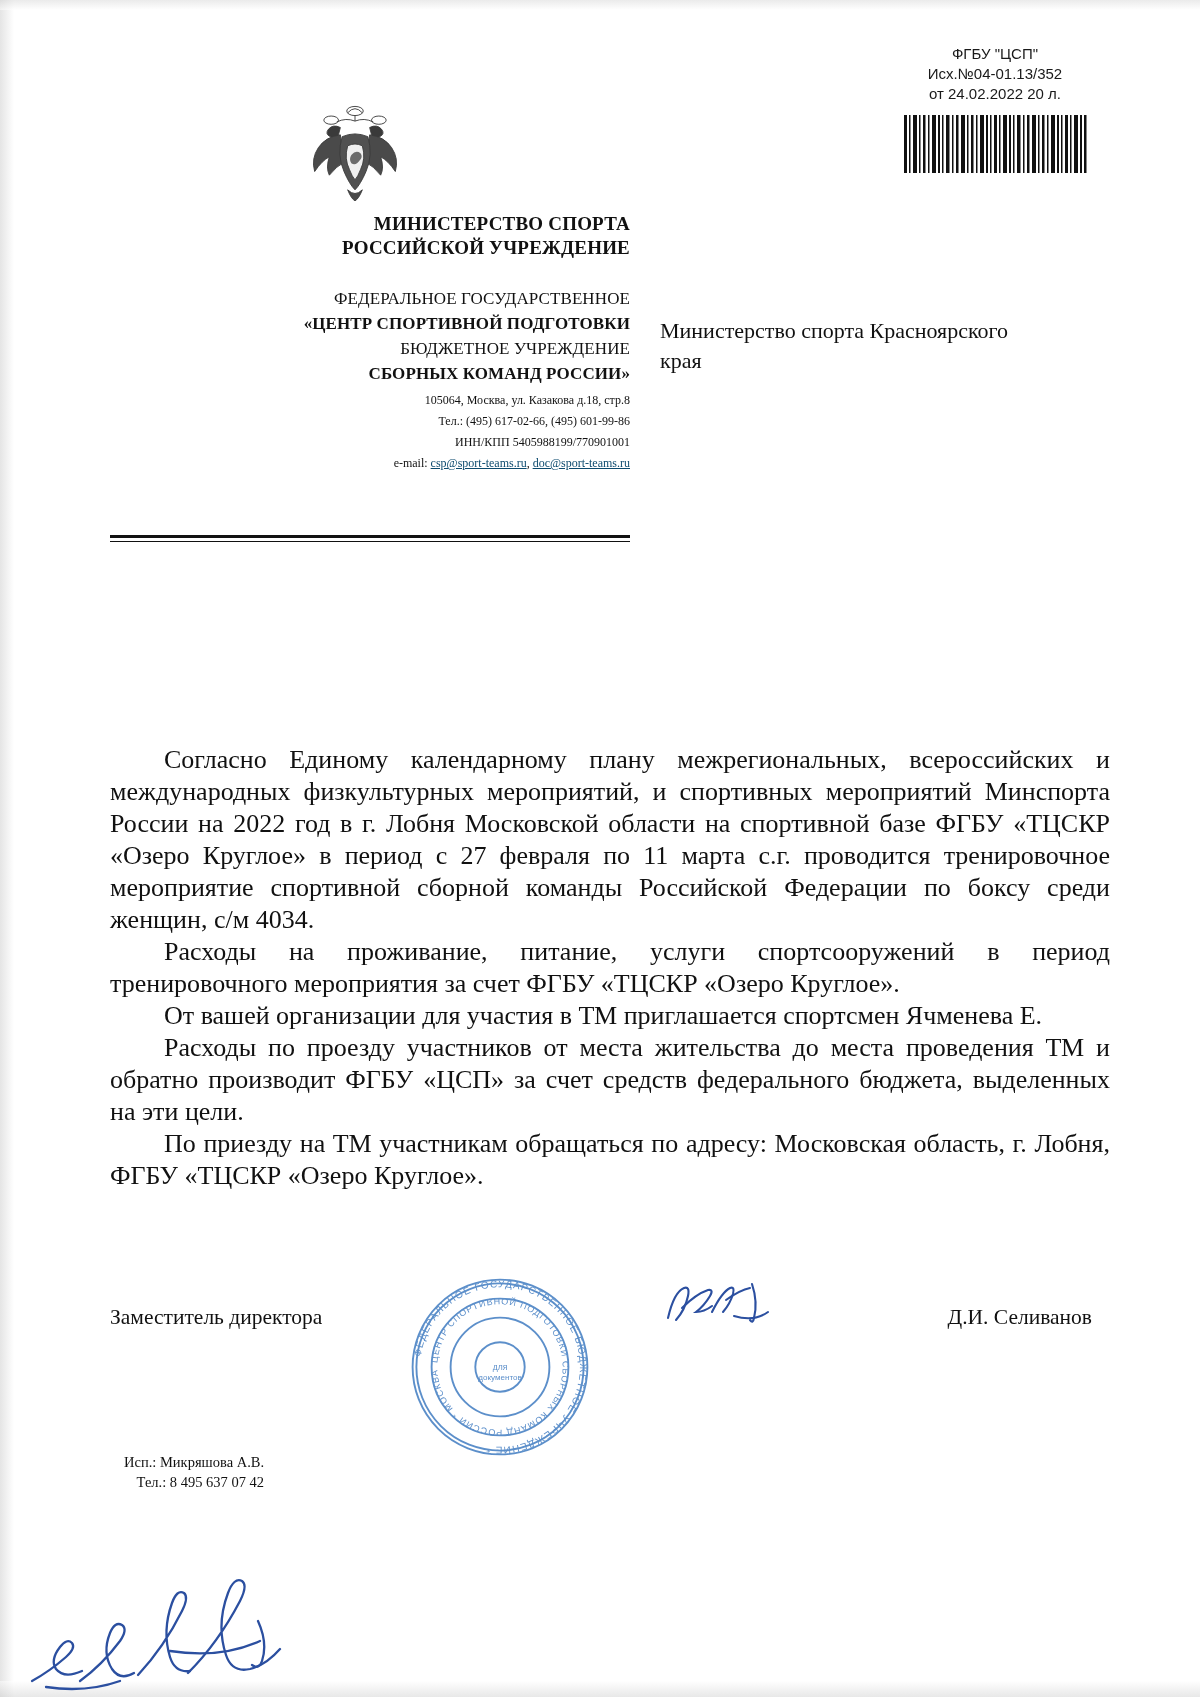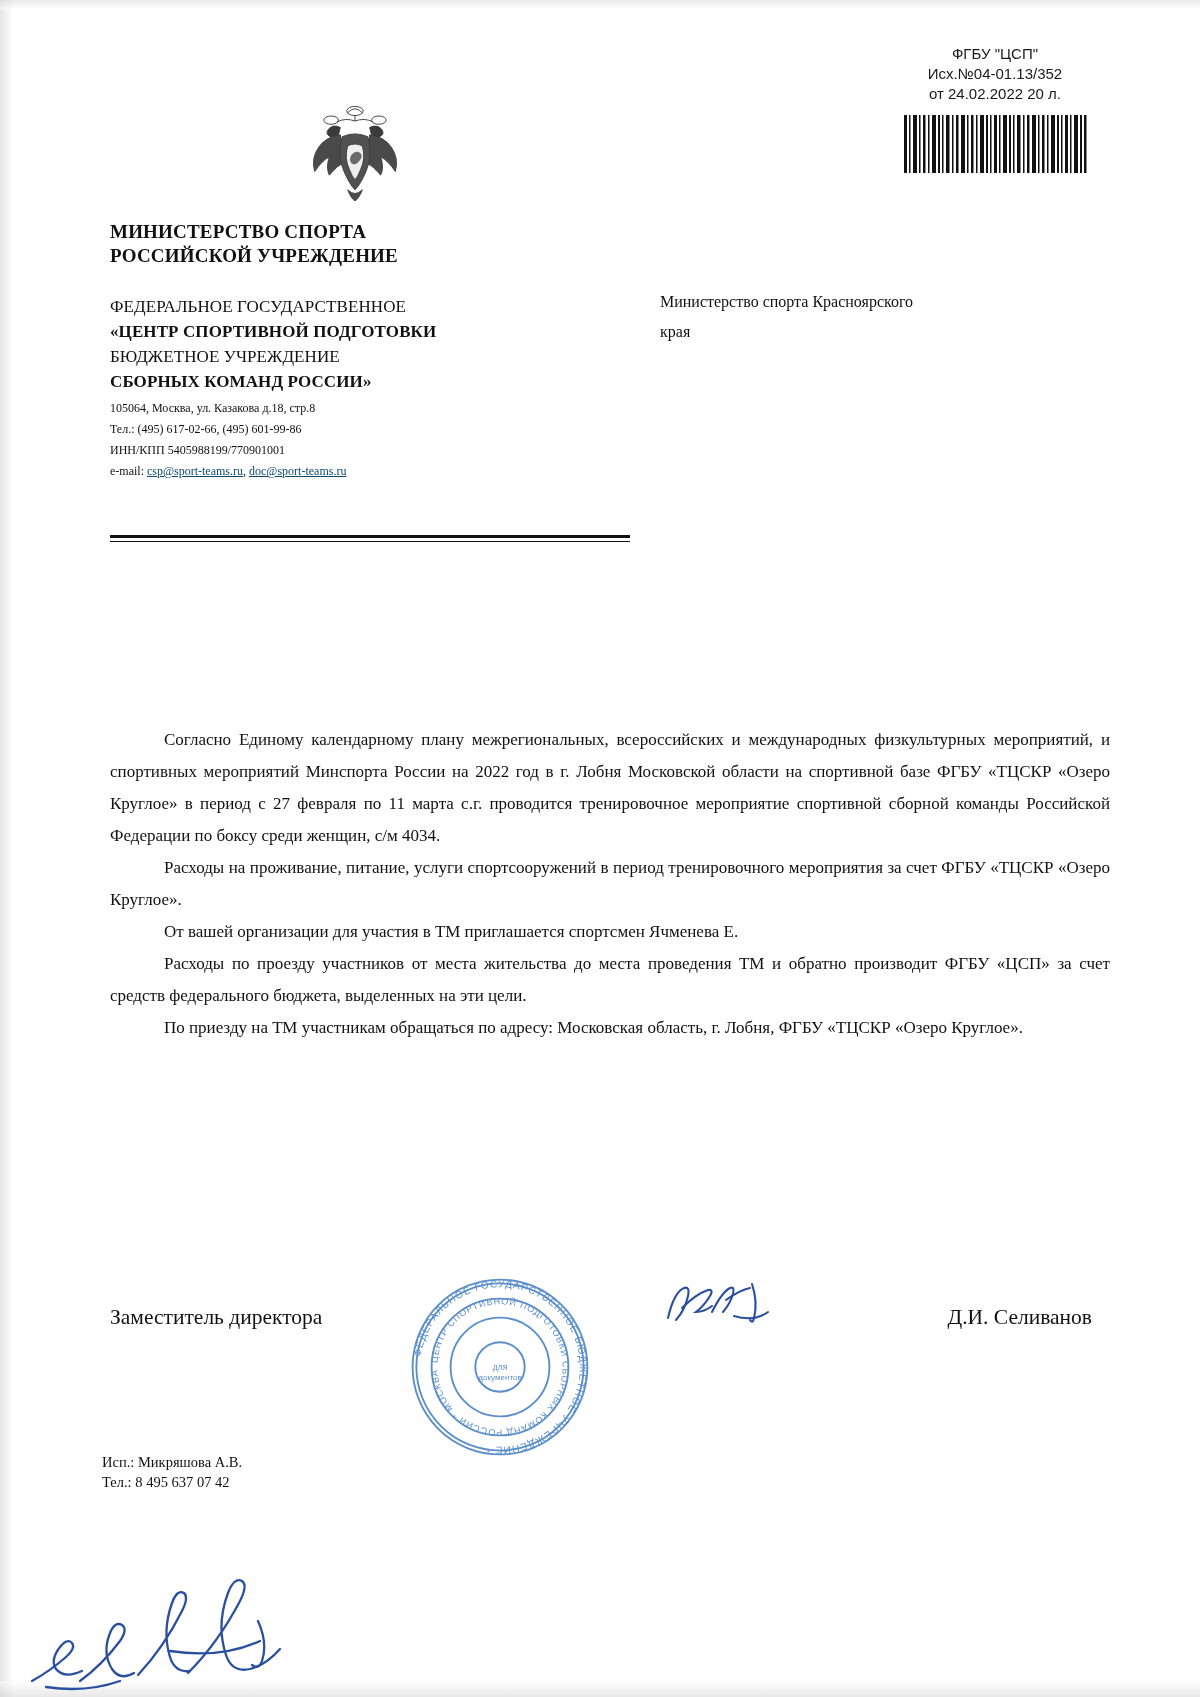--- a/index.html
+++ b/index.html
@@ -60,23 +60,23 @@
     left: 300px;
     top: 100px;
     width: 110px;
     height: 110px;
   }
 
   
   .lh {
     position: absolute;
     left: 110px;
-    top: 220px;
+    top: 212px;
     width: 520px;
-    text-align: left;
+    text-align: right;
   }
   .lh .ministry {
     font-family: "Liberation Serif", serif;
     font-weight: bold;
     font-size: 19px;
     line-height: 24px;
     letter-spacing: .2px;
   }
   .lh .org {
     margin-top: 26px;
@@ -107,33 +107,33 @@
   .rule-thin {
     height: 1px;
     background: #111;
     margin-top: 3px;
   }
 
   
   .addressee {
     position: absolute;
     left: 660px;
-    top: 287px;
+    top: 316px;
     width: 470px;
-    font-size: 16px;
+    font-size: 22px;
     line-height: 30px;
   }
 
   
   .body {
     position: absolute;
     left: 110px;
-    top: 724px;
+    top: 744px;
     width: 1000px;
-    font-size: 17px;
+    font-size: 26px;
     line-height: 32px;
     text-align: justify;
   }
   .body p {
     margin: 0;
     text-indent: 54px;
   }
 
   
   .sigrow {
@@ -161,25 +161,26 @@
     position: absolute;
     left: 660px;
     top: 1272px;
     width: 140px;
     height: 70px;
   }
 
   
   .executor {
     position: absolute;
-    left: 102px;
+    left: 124px;
     top: 1452px;
     font-family: "Liberation Serif", serif;
     font-size: 14.5px;
     line-height: 20px;
+    text-align: right;
   }
 
   
   .sign-bottom {
     position: absolute;
     left: 20px;
     top: 1555px;
     width: 360px;
     height: 140px;
   }

